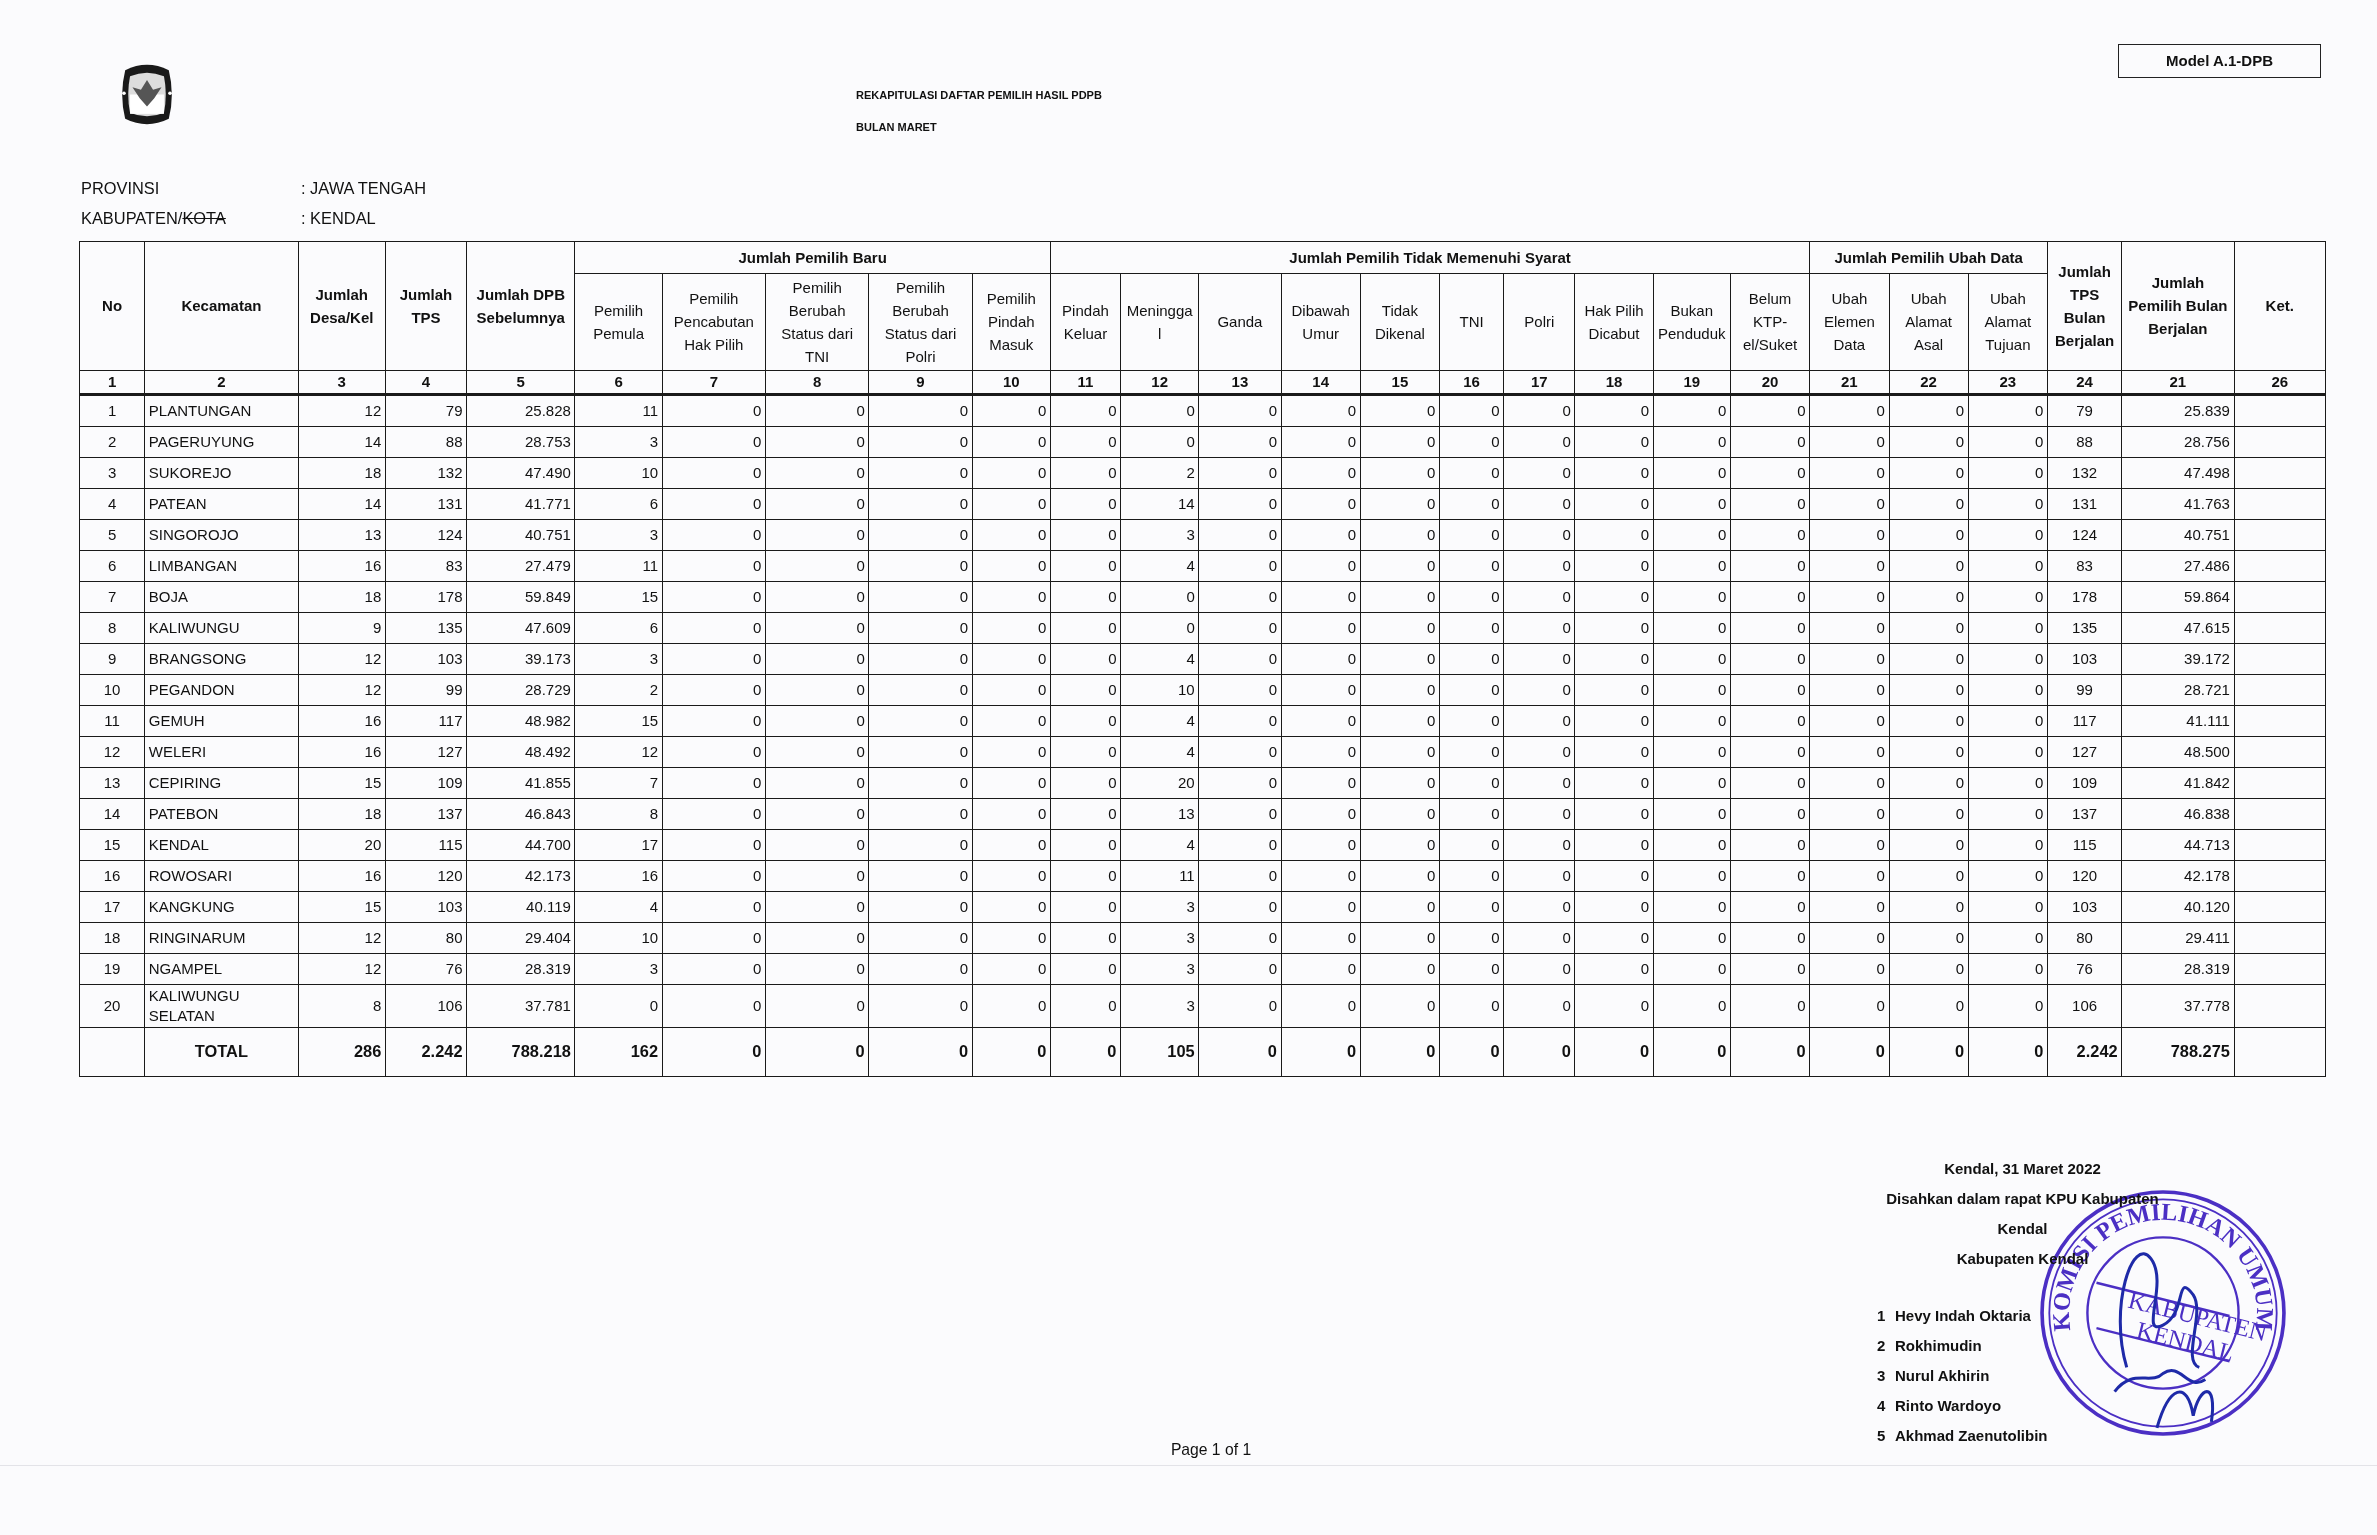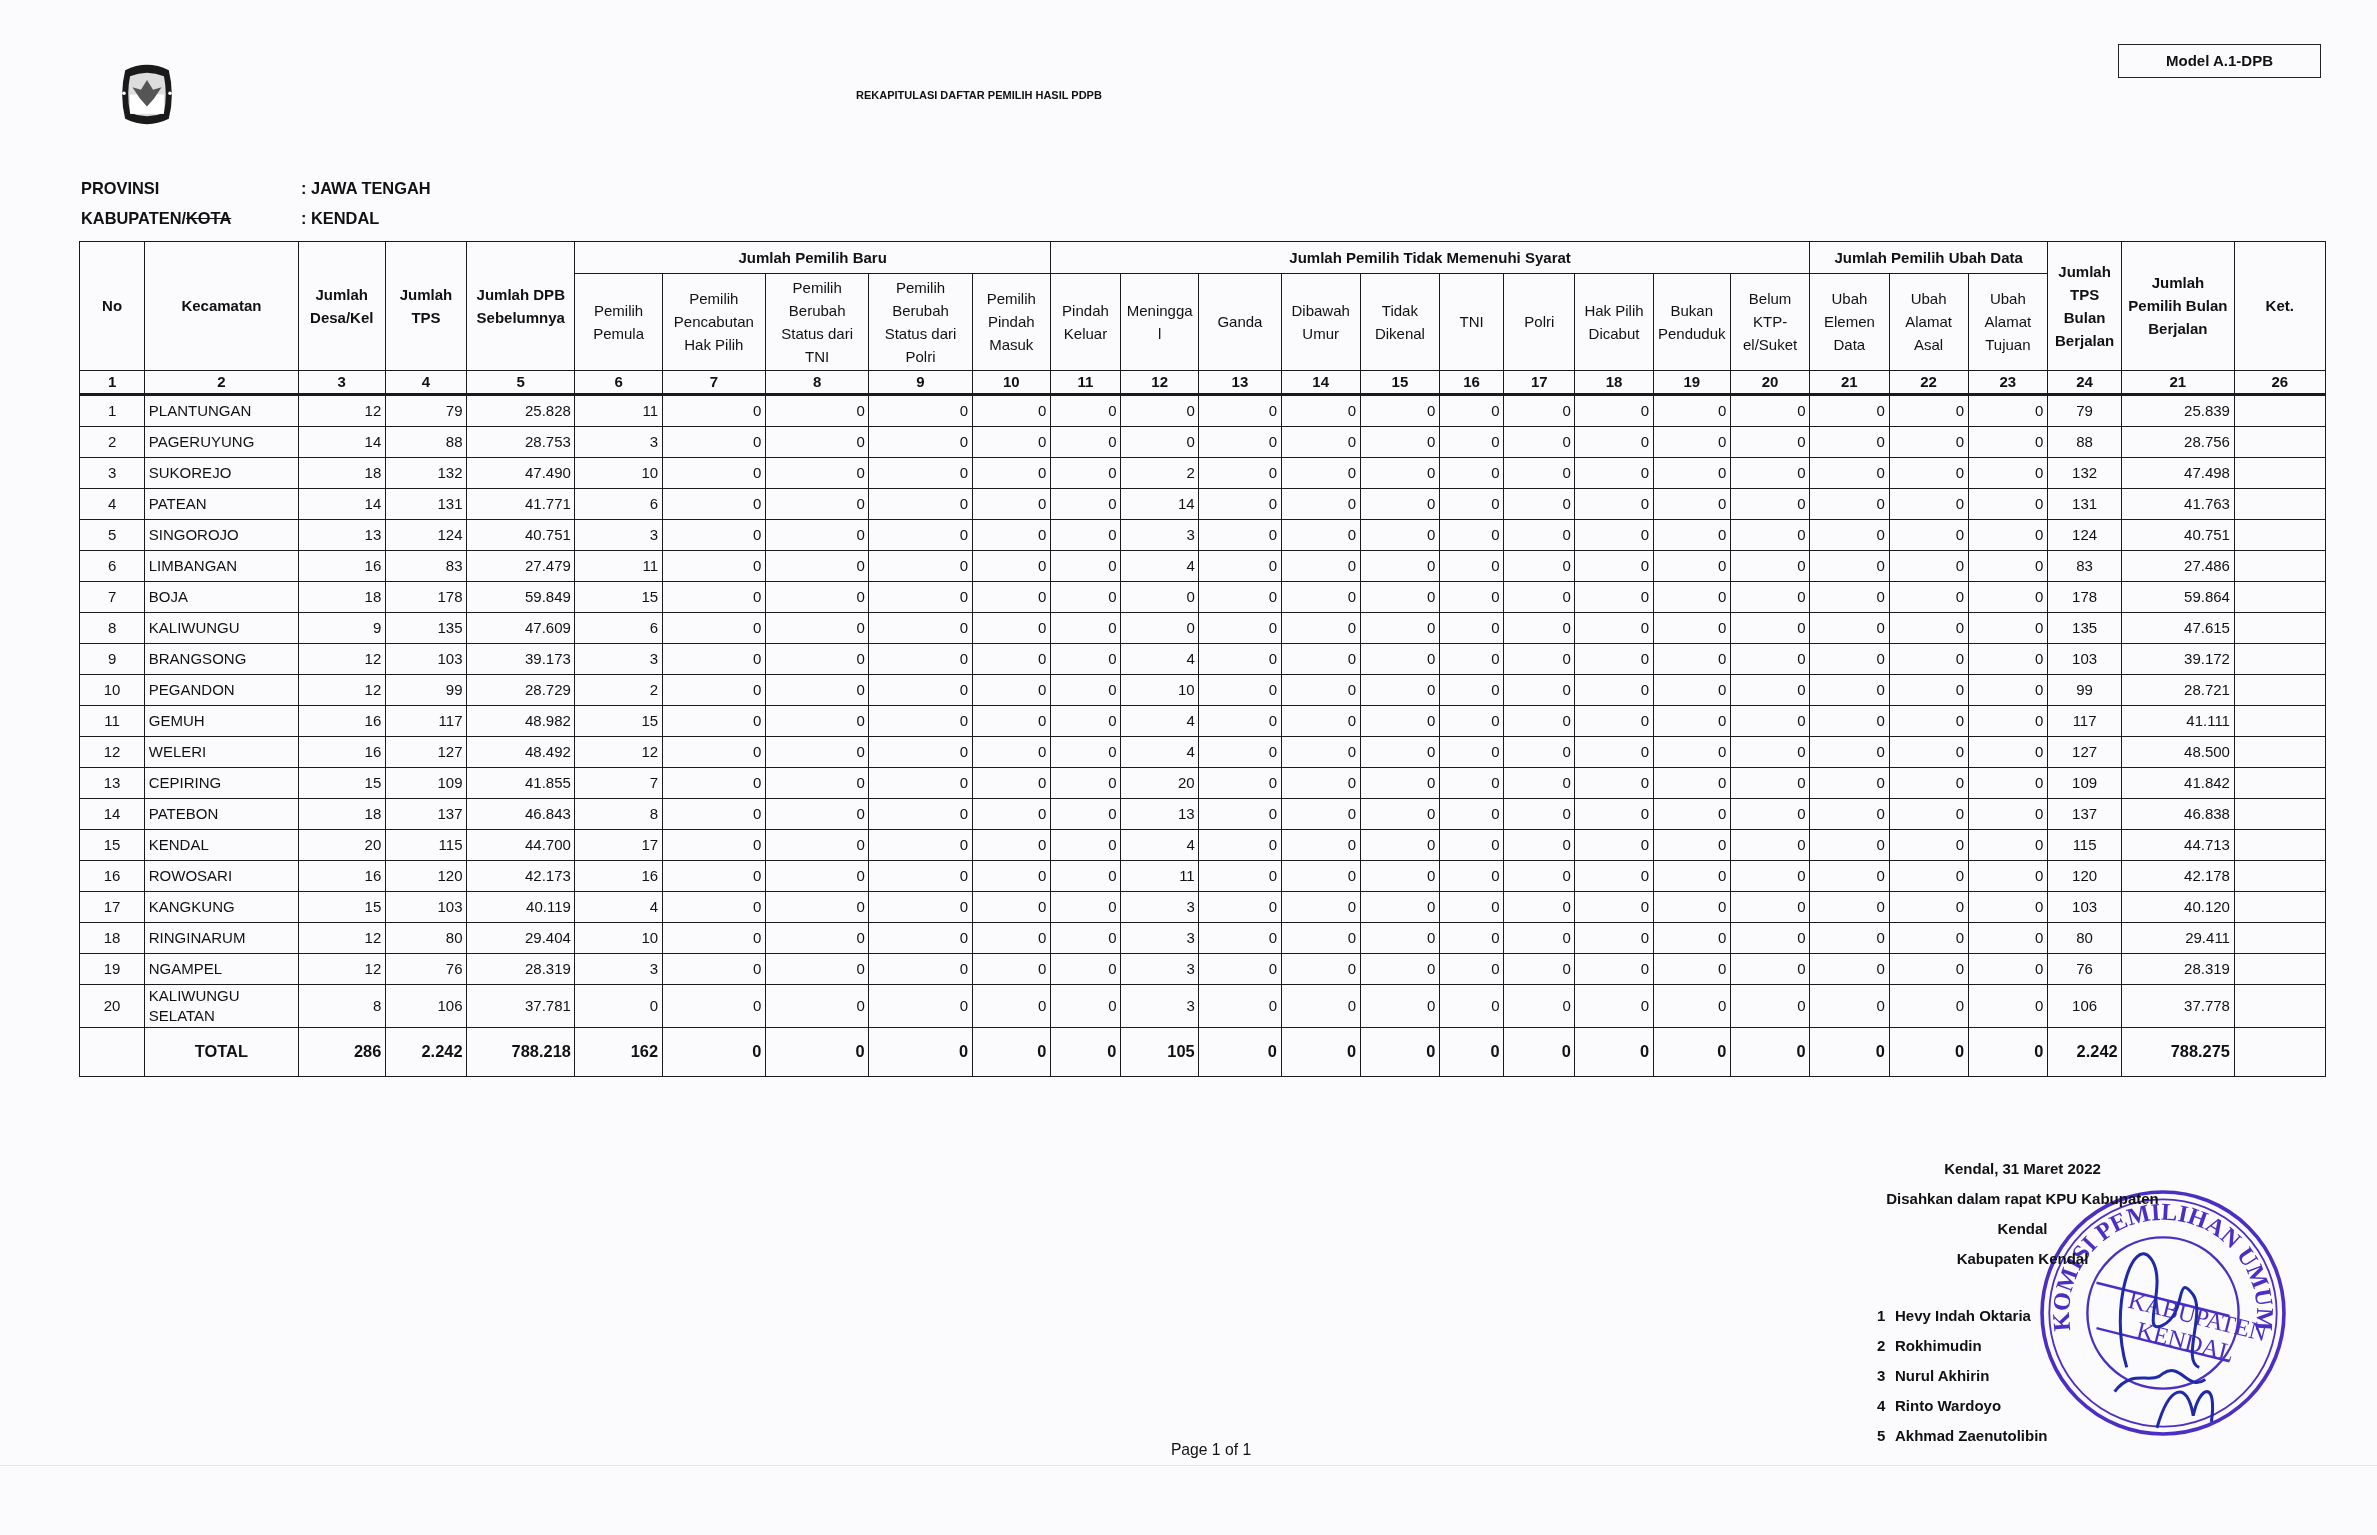--- a/index.html
+++ b/index.html
@@ -21,21 +21,21 @@
     border: 1.8px solid #222;
     display: flex; align-items: center; justify-content: center;
     font-weight: bold; font-size: 15px;
   }
   .title-block {
     position: absolute; left: 856px; top: 80px; width: 606px;
     text-align: left; font-weight: bold; font-size: 11px; line-height: 31.5px;
   }
   .meta {
     position: absolute; left: 81px; top: 173px;
-    font-weight: bold; font-size: 16.4px; line-height: 30px;
+    font-weight: normal; font-size: 16.4px; line-height: 30px;
   }
   .meta-row { display: flex; }
   .meta-label { width: 220px; }
   .strike { text-decoration: line-through; }
 
   table.rekap {
     position: absolute; left: 79px; top: 241px;
     width: 2247px;
     border-collapse: collapse;
     table-layout: fixed;
@@ -89,20 +89,21 @@
     <path d="M46 28 L56 44 L70 40 L58 58 L46 72 L34 58 L22 40 L36 44Z" fill="#555"></path>
     <circle cx="8" cy="50" r="3" fill="#fff"></circle>
     <circle cx="84" cy="50" r="3" fill="#fff"></circle>
   </svg>
 </div>
 
 <div class="model-box">Model A.1-DPB</div>
 
 <div class="title-block">
   <div>REKAPITULASI DAFTAR PEMILIH HASIL PDPB</div>
+  <div>BULAN MARET</div>
 </div>
 
 <div class="meta">
   <div class="meta-row">
     <span class="meta-label">PROVINSI</span>
     <span>: JAWA TENGAH</span>
   </div>
   <div class="meta-row">
     <span class="meta-label"><span>KABUPATEN/</span><span class="strike">KOTA</span></span>
     <span>: KENDAL</span>

